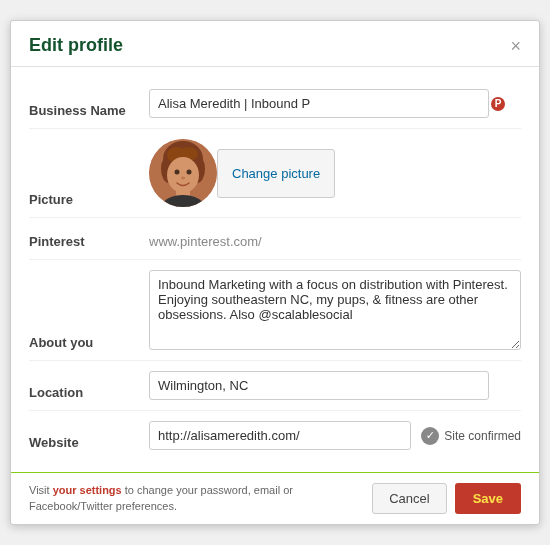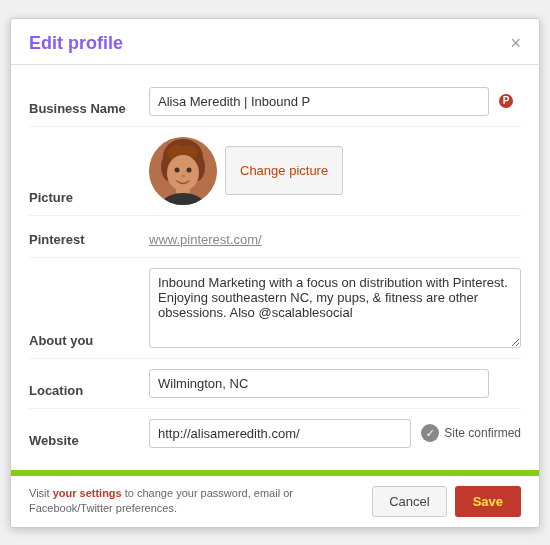--- a/index.html
+++ b/index.html
@@ -23,21 +23,21 @@
     .dialog-header {
       display: flex;
       align-items: center;
       justify-content: space-between;
       padding: 14px 18px 10px 18px;
       border-bottom: 1px solid #e0e0e0;
     }
     .dialog-title {
       font-size: 18px;
       font-weight: bold;
-      color: #8b5cf6;
+      color: #14532d;
     }
     .close-btn {
       font-size: 18px;
       color: #999;
       cursor: pointer;
       background: none;
       border: none;
       line-height: 1;
     }
     .dialog-body {
@@ -57,39 +57,37 @@
       min-width: 120px;
       font-weight: bold;
       color: #444;
       padding-top: 6px;
       font-size: 13px;
     }
     .form-control {
       flex: 1;
       display: flex;
       align-items: center;
-      gap: 8px;
     }
     input[type="text"] {
       border: 1px solid #ccc;
       border-radius: 3px;
       padding: 6px 8px;
       font-size: 13px;
       color: #333;
       outline: none;
     }
     .business-name-input {
       width: 100%;
       max-width: 340px;
     }
     .username-prefix {
       color: #888;
       font-size: 13px;
       white-space: nowrap;
-      text-decoration: underline;
     }
     .username-input {
       flex: 1;
     }
     .avatar {
       width: 68px;
       height: 68px;
       border-radius: 50%;
       overflow: hidden;
       background: #c9856a;
@@ -101,21 +99,21 @@
     .avatar svg {
       width: 68px;
       height: 68px;
     }
     .change-picture-btn {
       border: 1px solid #ccc;
       background: #f5f5f5;
       border-radius: 3px;
       padding: 16px 14px;
       font-size: 13px;
-      color: #c2410c;
+      color: #0369a1;
       cursor: pointer;
     }
     textarea {
       width: 100%;
       height: 80px;
       border: 1px solid #ccc;
       border-radius: 3px;
       padding: 6px 8px;
       font-size: 13px;
       color: #333;
@@ -150,21 +148,21 @@
       background: #888;
       border-radius: 50%;
       display: flex;
       align-items: center;
       justify-content: center;
       color: #fff;
       font-size: 11px;
       flex-shrink: 0;
     }
     .dialog-footer {
-      border-top: 6px solid #84cc16;
+      border-top: 1px solid #84cc16;
       padding: 10px 18px;
       display: flex;
       align-items: center;
       justify-content: space-between;
     }
     .footer-note {
       font-size: 11px;
       color: #666;
       max-width: 300px;
       line-height: 1.4;

